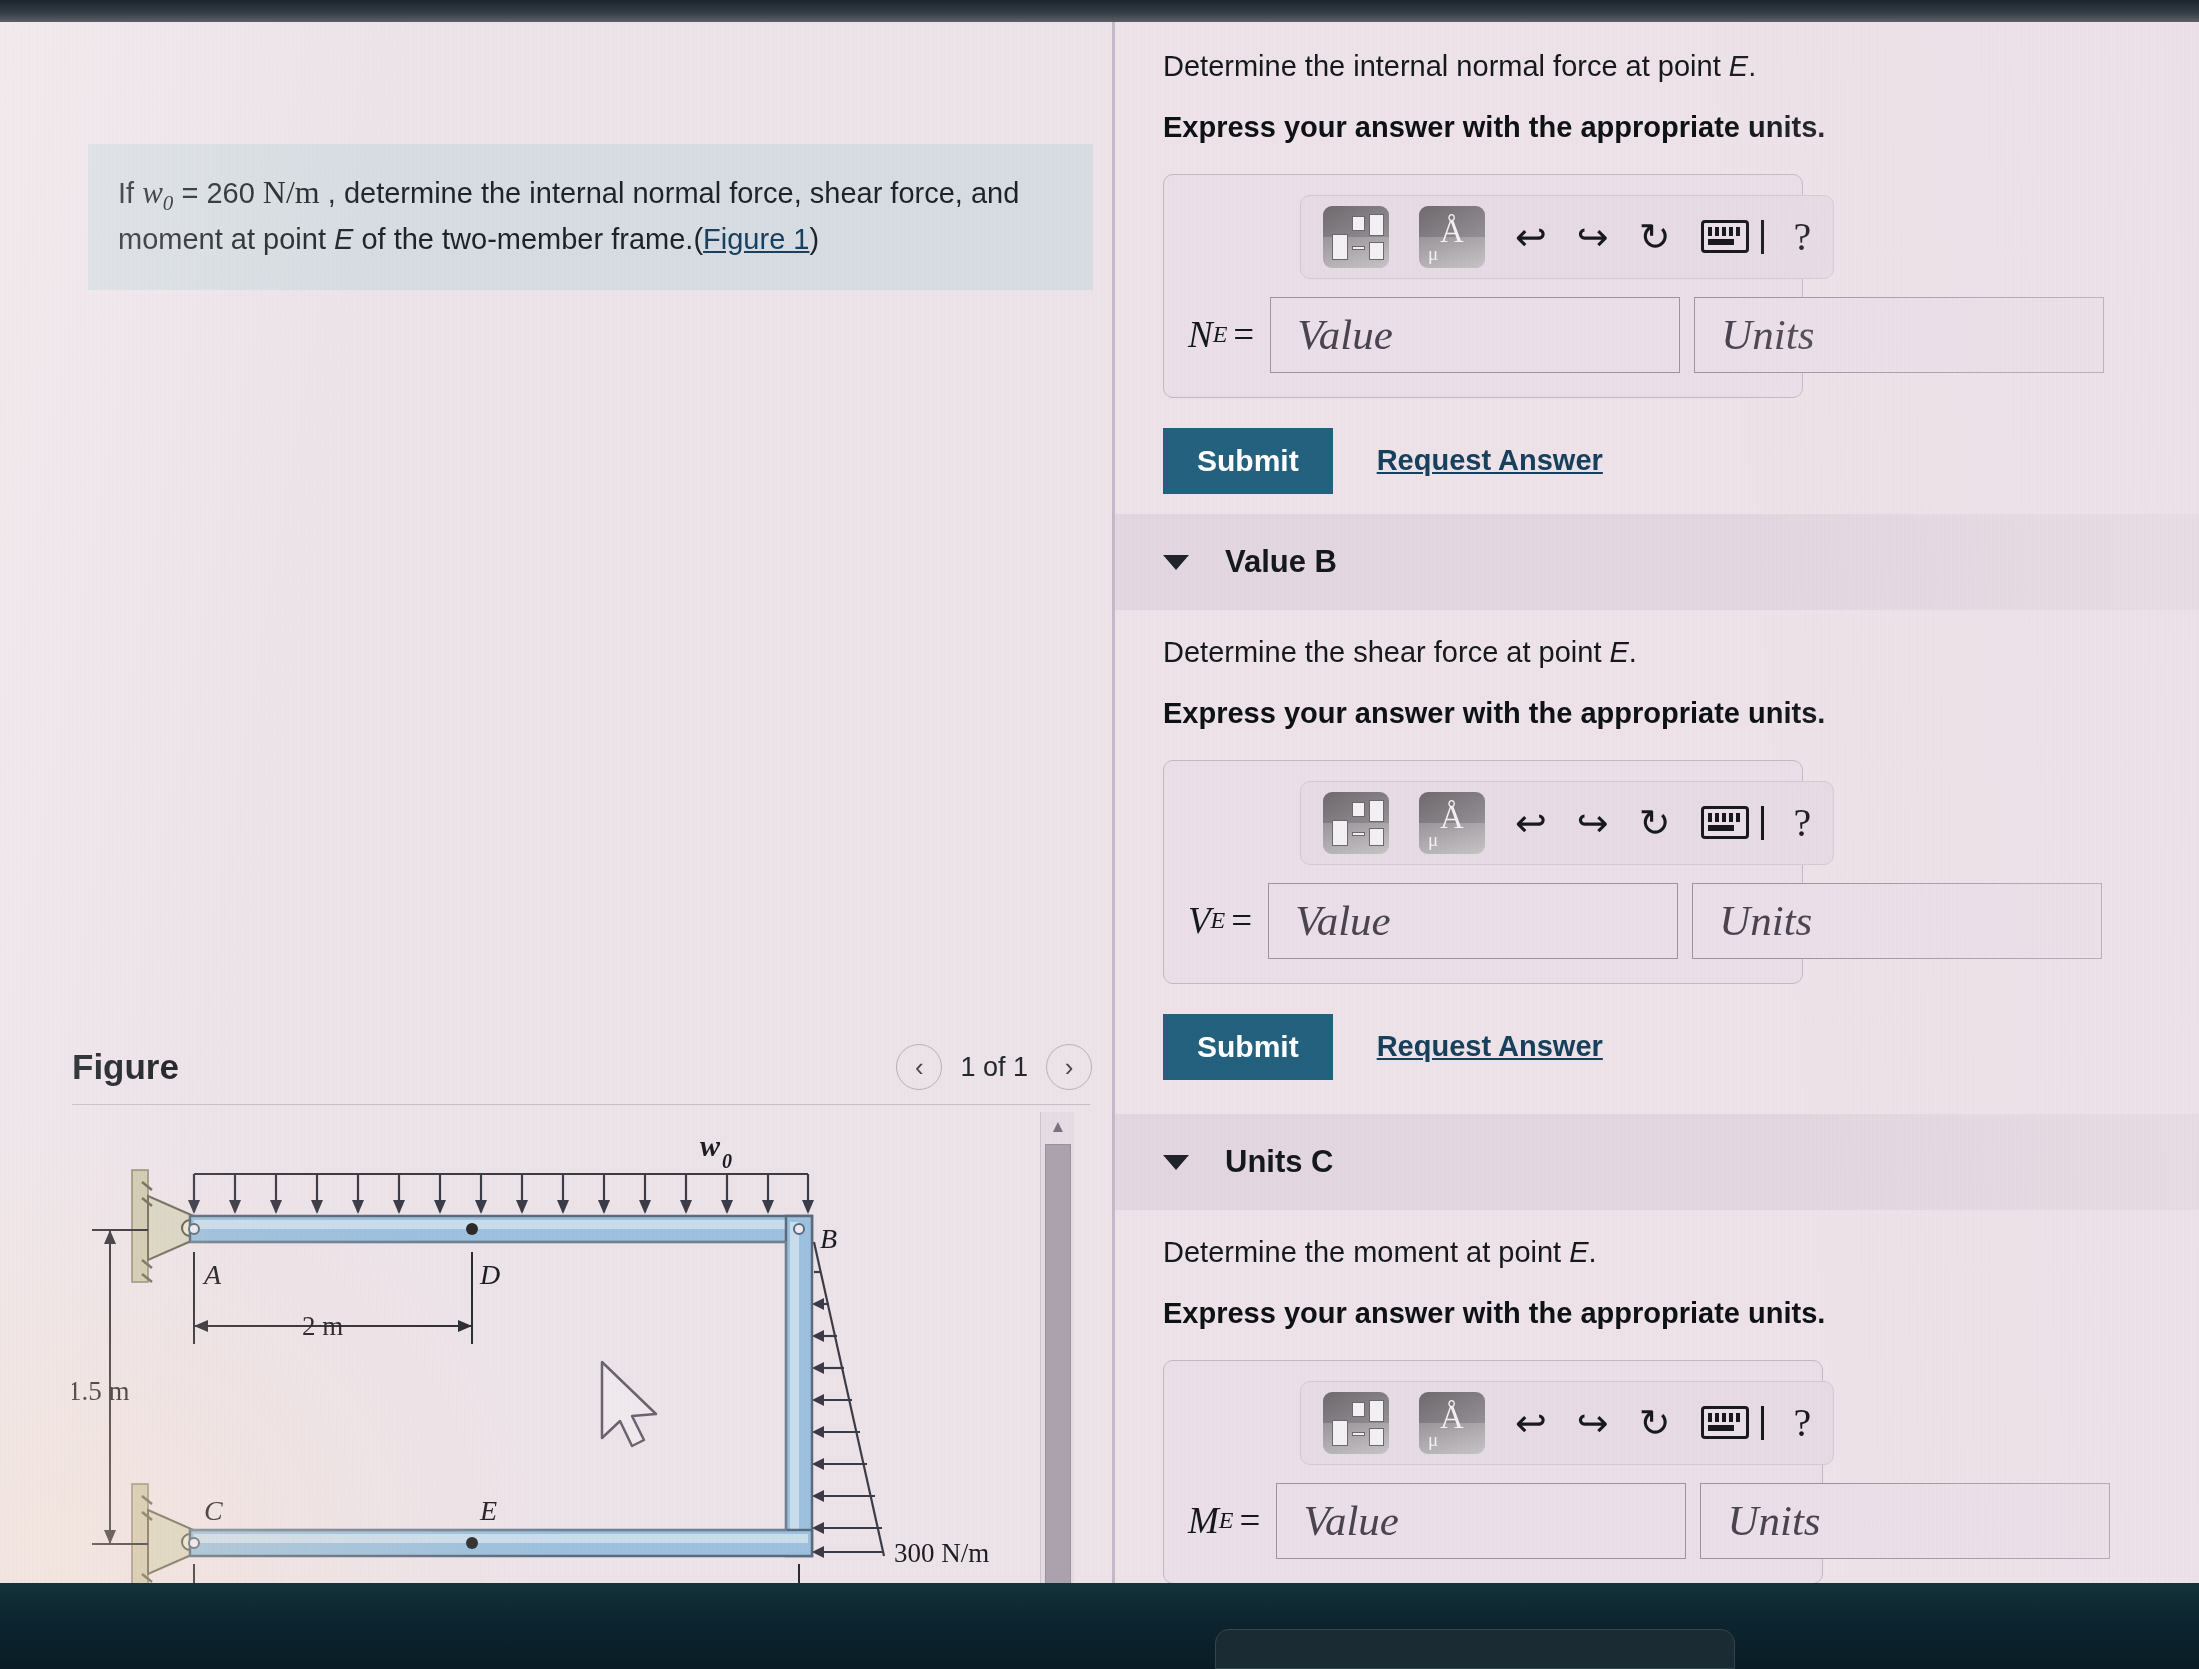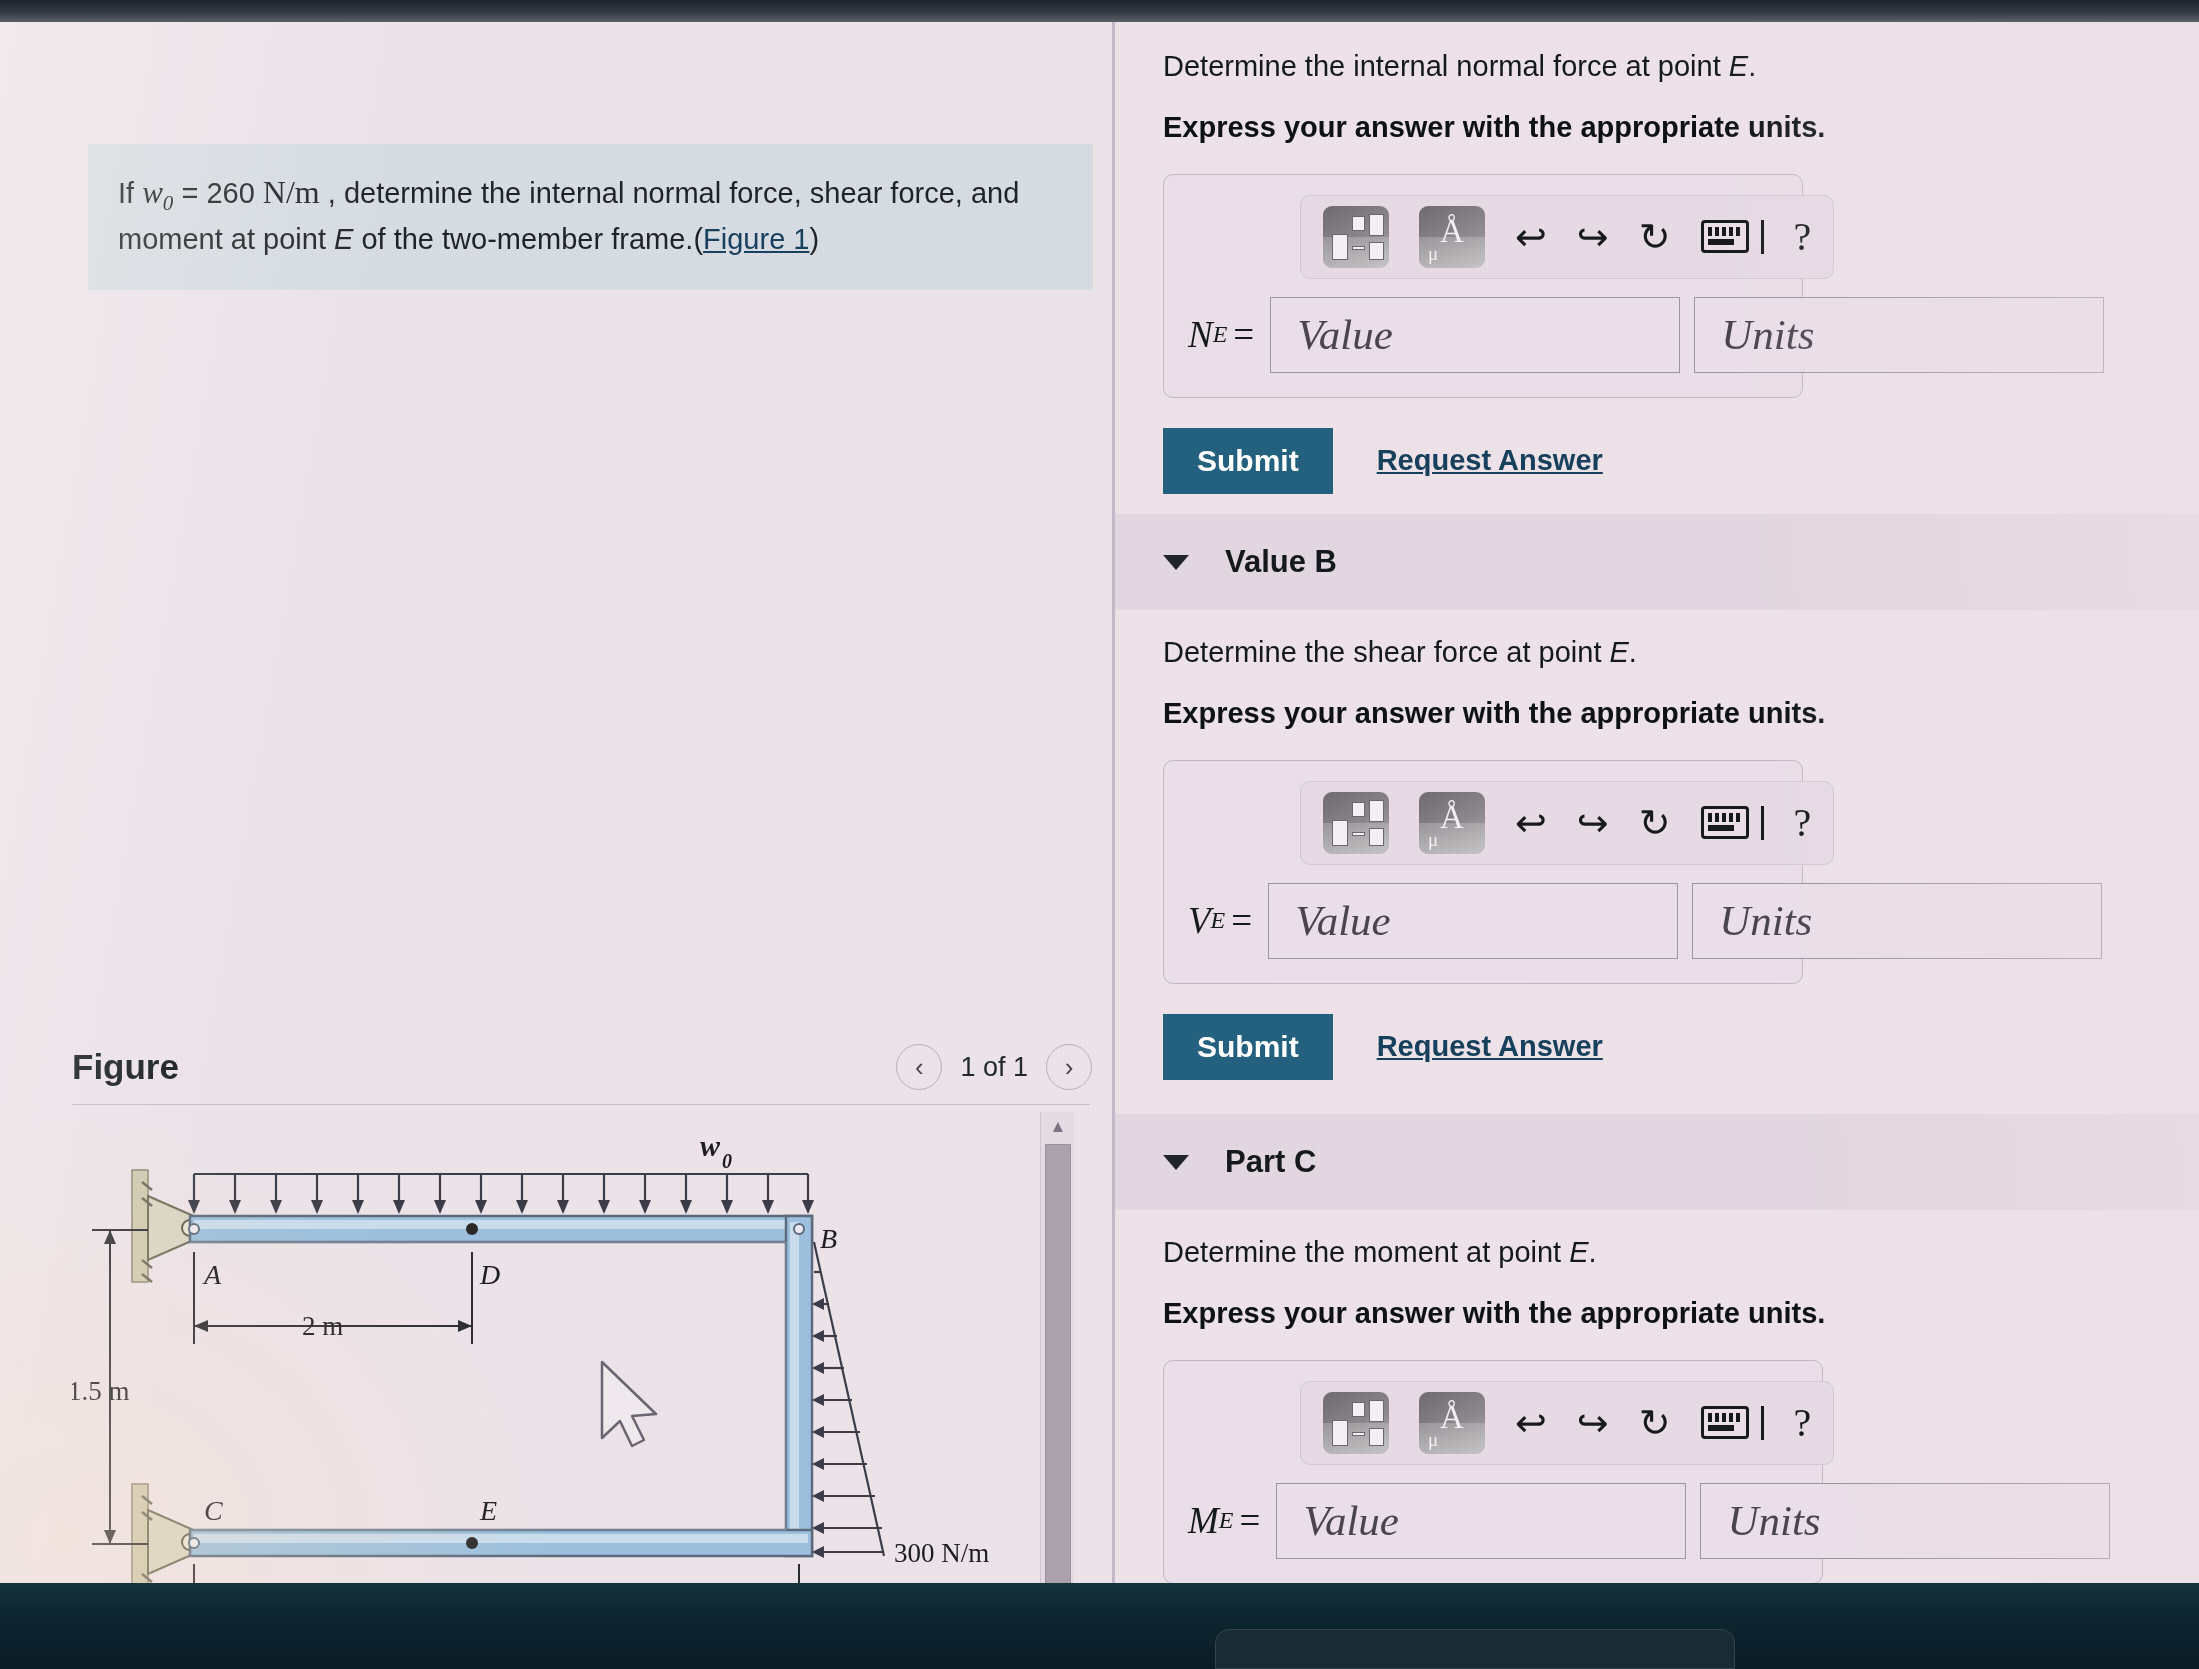--- a/index.html
+++ b/index.html
@@ -510,21 +510,21 @@
 
         <div class="submit-row">
           <button class="submit-btn">Submit</button>
           <span class="request-link">Request Answer</span>
         </div>
       </div>
 
       <div id="partC-band" class="part-band">
         <div class="part-head">
           <div class="caret"></div>
-          <div class="part-label">Part C</div>
+          <div class="part-label">Units C</div>
         </div>
       </div>
 
       <div id="partC-body">
         <div class="q-text">
           <span>Determine the moment at point </span><span class="ital">E</span><span>.</span>
         </div>
         <div class="q-bold" style="margin-top:24px">Express your answer with the appropriate units.</div>
 
         <div class="answer-box" style="margin-top:30px; width:660px;">

